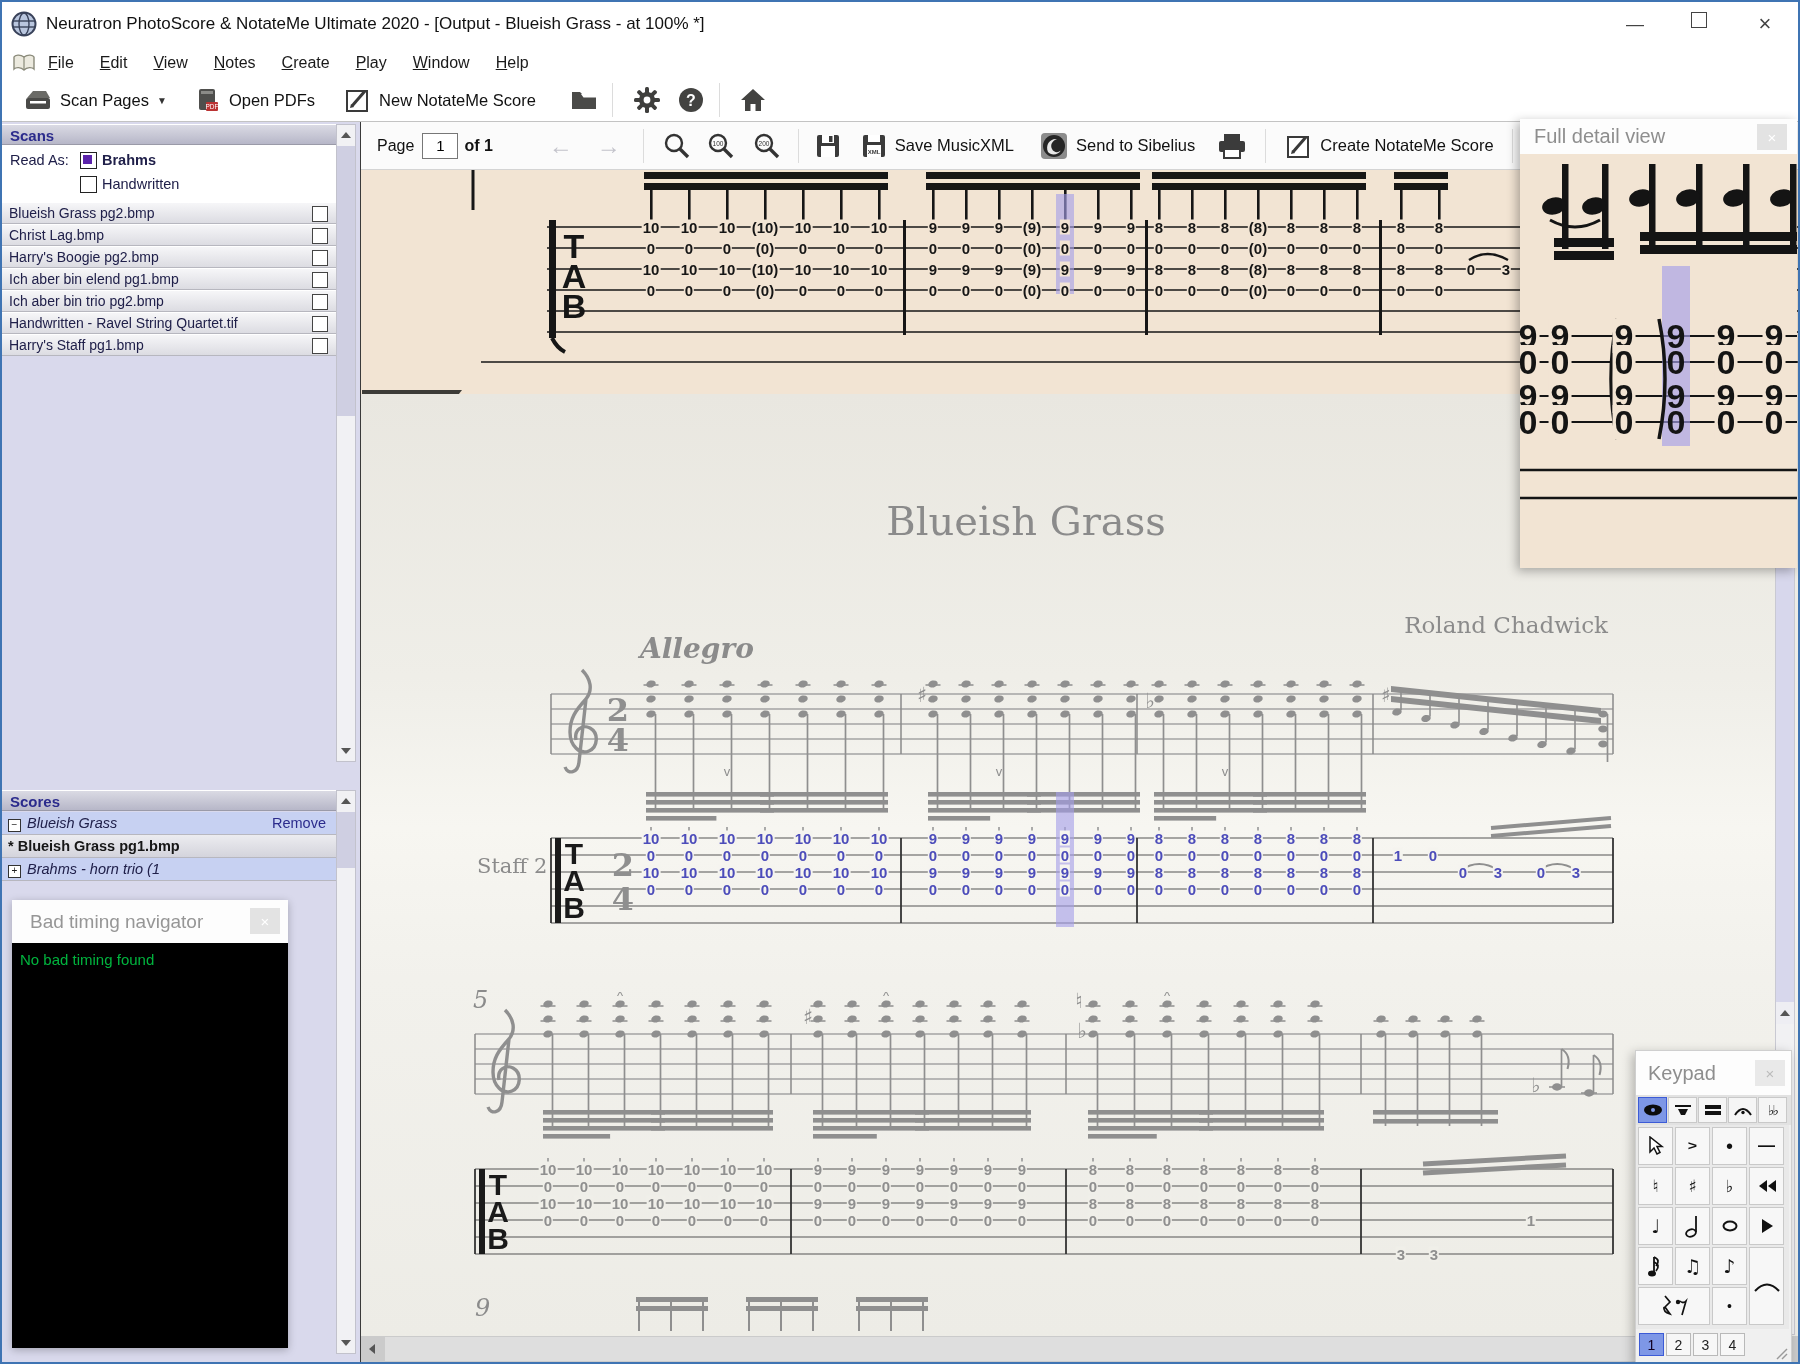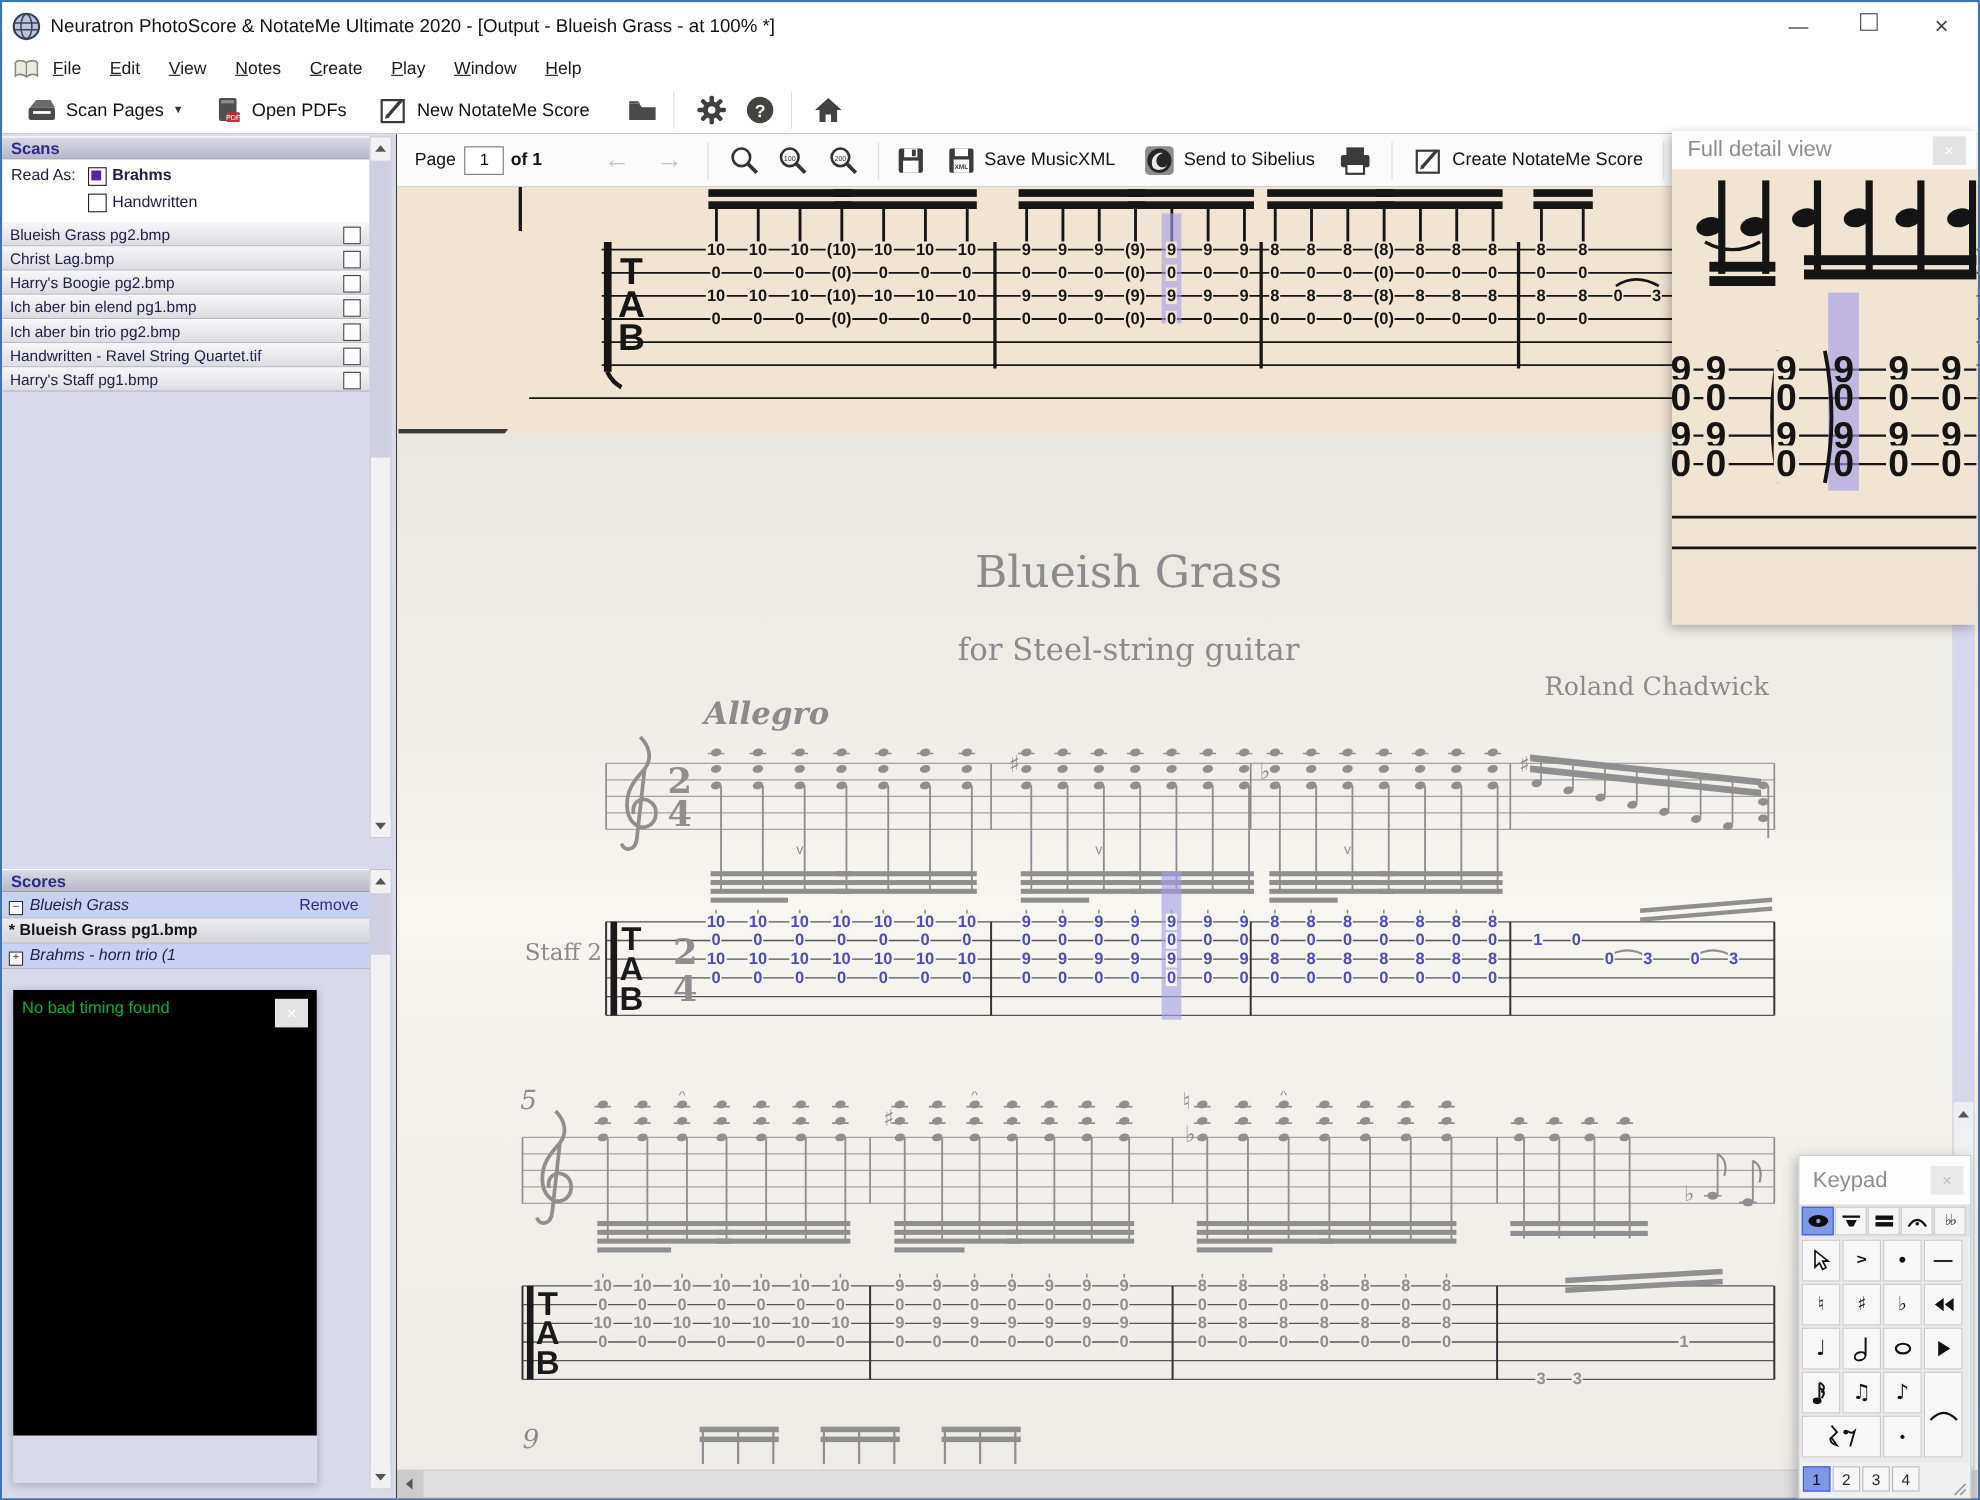--- a/index.html
+++ b/index.html
@@ -236,20 +236,21 @@
       <div class="sb-btn" style="top:0">
           <div class="tri-up"></div>
         </div>
       <div class="abs" style="left:0;top:21px;width:18px;height:56px;background:#cfcfe2"></div>
       <div class="sb-btn" style="top:542px">
           <div class="tri-dn"></div>
         </div>
     </div>
 
     <div id="badtiming">
+      <div class="bt-title">Bad timing navigator</div>
       <div class="closebox" style="right:8px;top:8px;background:#e3e3e3">×</div>
       <div class="bt-body">
         <div class="bt-msg">No bad timing found</div>
       </div>
     </div>
   </div>
 
   <div id="main">
 
     <div id="outtoolbar">
@@ -492,21 +493,20 @@
         </div>
     </div>
 
     <div id="trap">
       <span style="width:0;height:0;border-top:9px solid transparent;border-bottom:9px solid transparent;border-left:14px solid #22b14c"></span>
       <span style="width:13px;height:13px;background:#7fa4f2;border:2.5px solid #2c49c0"></span>
     </div>
 
     <div id="scorearea">
       <div class="sctext" style="left:440px;top:104px;width:450px;text-align:center;font-size:40px">Blueish Grass</div>
-      <div class="sctext" style="left:440px;top:180px;width:450px;text-align:center;font-size:28px">for Steel-string guitar</div>
       <div class="sctext" style="left:1015px;top:218px;width:232px;text-align:right;font-size:23px">Roland Chadwick</div>
       <div class="sctext" style="left:279px;top:238px;font-size:28px;font-weight:bold;font-style:italic">Allegro</div>
       <div class="sctext" style="left:116px;top:460px;font-size:21px">Staff 2</div>
       <svg id="sys1" class="abs" style="left:100px;top:258px" width="1270" height="290">
           <line x1="90" y1="42" x2="1152" y2="42" stroke="#a3a3a3" stroke-width="1.3"></line>
           <line x1="90" y1="57" x2="1152" y2="57" stroke="#a3a3a3" stroke-width="1.3"></line>
           <line x1="90" y1="72" x2="1152" y2="72" stroke="#a3a3a3" stroke-width="1.3"></line>
           <line x1="90" y1="87" x2="1152" y2="87" stroke="#a3a3a3" stroke-width="1.3"></line>
           <line x1="90" y1="102" x2="1152" y2="102" stroke="#a3a3a3" stroke-width="1.3"></line>
           <line x1="90" y1="186" x2="1152" y2="186" stroke="#555" stroke-width="1.2"></line>

